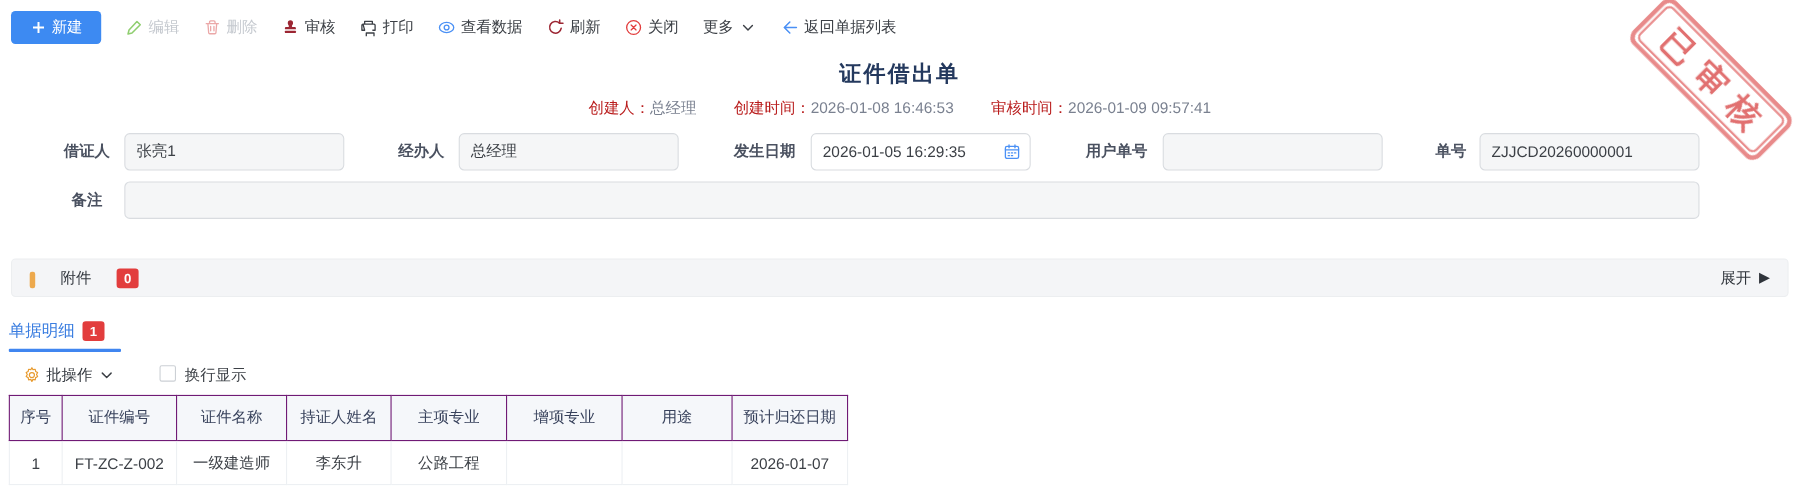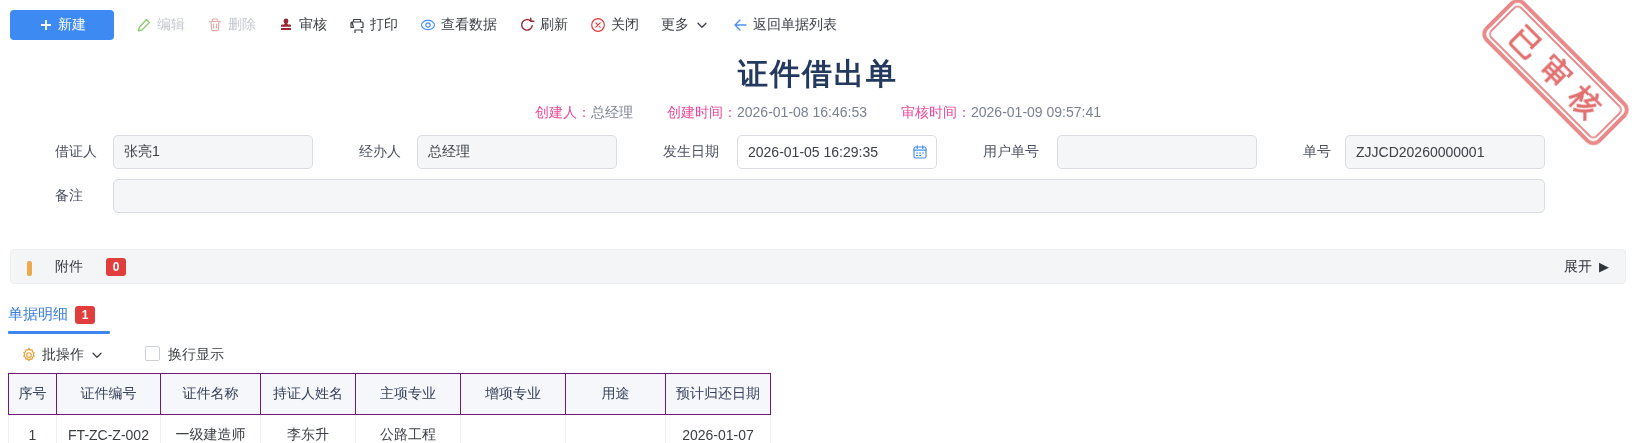--- a/index.html
+++ b/index.html
@@ -3,37 +3,37 @@
 <meta charset="utf-8">
 <style>
   * { margin:0; padding:0; box-sizing:border-box; }
   html,body { width:1636px; height:443px; background:#fff; overflow:hidden;
     font-family:"Liberation Sans","DejaVu Sans",sans-serif; font-size:14px; color:#3c4046; }
   .page { position:relative; width:1636px; height:443px; }
 
   
   .toolbar { display:flex; align-items:center; padding:8px 0 0 10px; gap:22px; height:42px; }
   .tb-btn-primary { display:flex; align-items:center; gap:4px; background:#3d8af2; color:#fff;
-    border:none; border-radius:4px; padding:6px 28px; font-size:14px; cursor:pointer; }
+    border:none; border-radius:4px; padding:6px 17px; font-size:14px; cursor:pointer; }
   .tb-item { display:flex; align-items:center; gap:5px; font-size:14px; color:#3c4046; cursor:pointer; background:none; border:none; }
   .tb-item.disabled { color:#c5c9cf; cursor:default; }
   .tb-item svg { display:block; }
   .ic { width:16px; height:16px; }
 
   
-  .doc-title { text-align:center; font-size:30px; font-weight:bold; color:#24395e; margin-top:12px; letter-spacing:2px; }
+  .doc-title { text-align:center; font-size:20px; font-weight:bold; color:#24395e; margin-top:12px; letter-spacing:2px; }
   .doc-meta { display:flex; justify-content:center; gap:34px; margin-top:9px; font-size:14px; }
-  .meta-label { color:#ec4899; }
+  .meta-label { color:#b91c1c; }
   .meta-value { color:#7a8190; }
 
   
   .form { margin-top:13px; }
   .form-row1 { display:flex; justify-content:space-between; padding:0 91px 0 55px; align-items:center; }
   .fgroup { display:flex; align-items:center; }
-  .flabel { text-align:left; margin-right:10px; color:#4a5160; white-space:nowrap; }
+  .flabel { text-align:center; margin-right:10px; color:#4a5160; white-space:nowrap;font-weight:bold; }
   .w48 { width:48px; } .w64 { width:64px; } .w32 { width:32px; }
   .finput { height:32px; border:1px solid #d9dce0; border-radius:5px; background:#f5f6f7;
     padding:16px 10px; font-size:14px; color:#3c4046; width:200px; outline:none;
     font-family:"Liberation Sans","DejaVu Sans",sans-serif; }
   .finput.editable { background:#fff; }
   .date-wrap { position:relative; display:flex; align-items:center; }
   .date-wrap .finput { padding-right:32px; }
   .date-wrap .cal { position:absolute; right:9px; }
   .form-row2 { display:flex; align-items:center; padding-left:55px; margin-top:10px; }
   .form-row2 .finput { width:1432px; }

